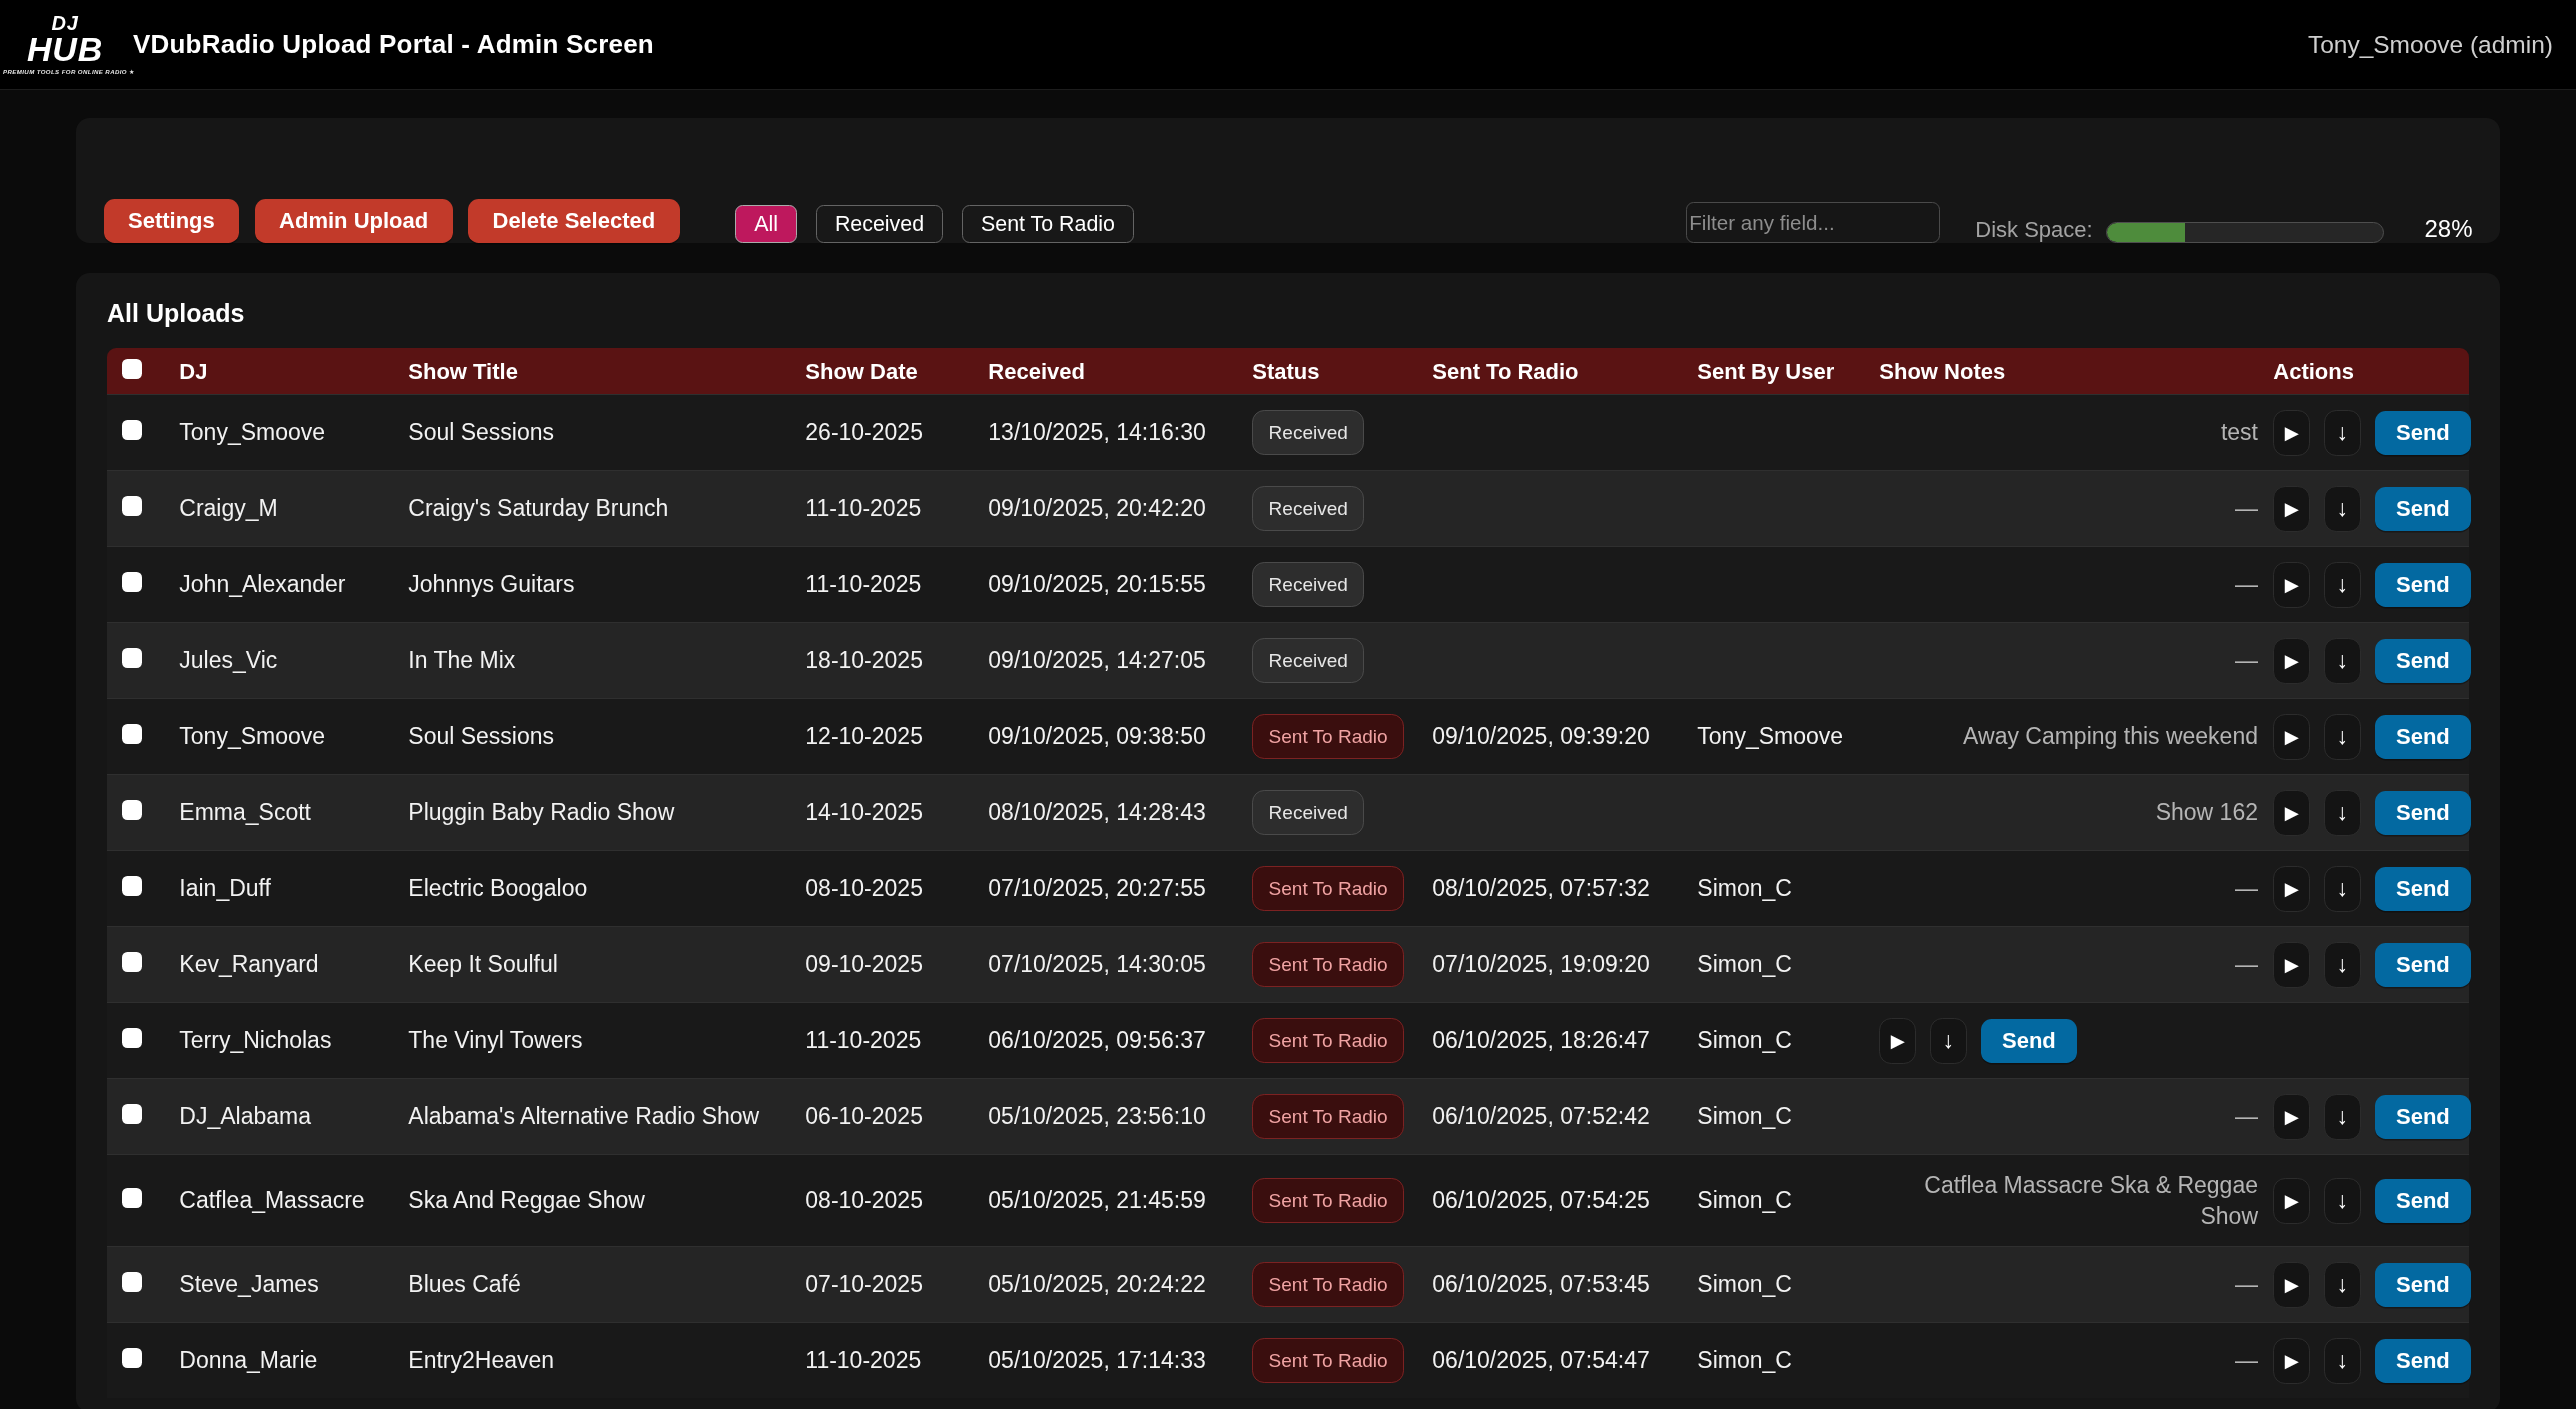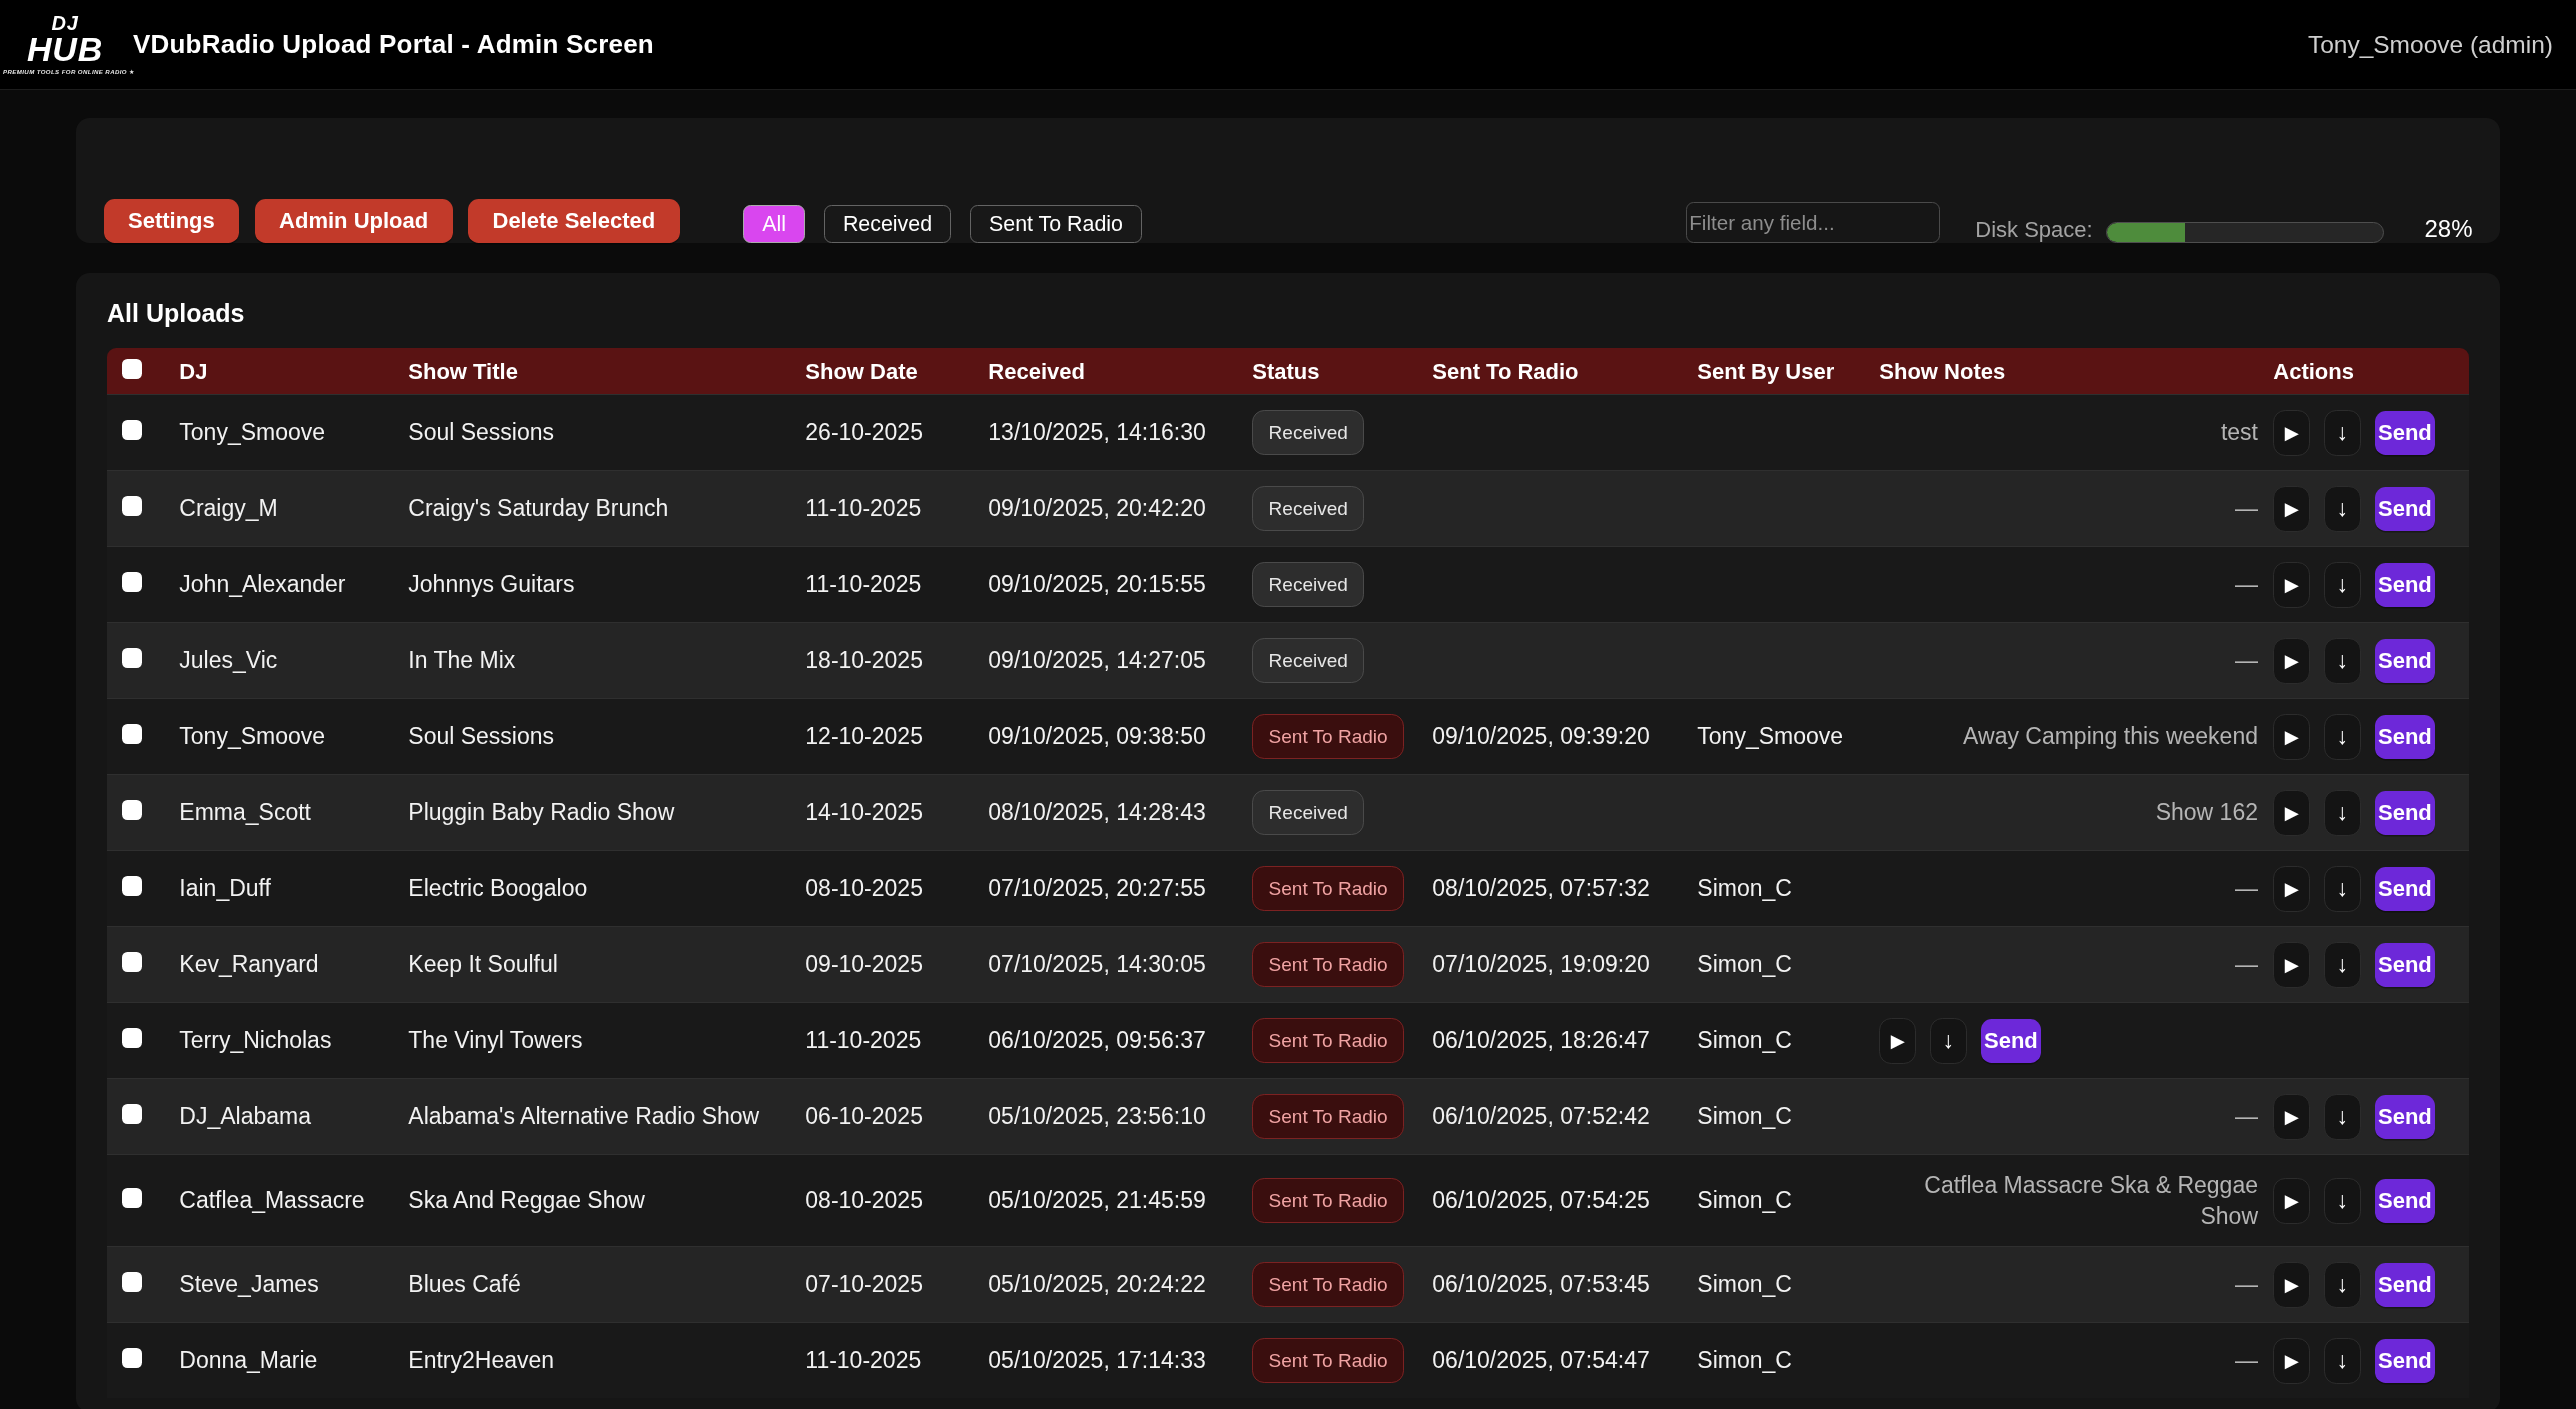--- a/index.html
+++ b/index.html
@@ -22,21 +22,21 @@
   
   .card { background:#161616; border-radius:13.8px; margin:0 76px; }
   .toolbar { margin-top:28px; height:125px; display:flex; align-items:flex-end;
              padding:0 27.5px; }
   .btn-red { background:#c23a2a; color:#fff; font-weight:bold; font-size:22px;
              border:none; border-radius:10.7px; height:44px; padding:0 24.5px;
              margin-right:15.3px; cursor:pointer; box-shadow:0 1.5px 0 rgba(0,0,0,.35); }
   .tabs { display:flex; margin-left:40px; }
   .tab { height:38px; padding:0 18.3px; font-size:21.4px; color:#fff; background:#181818;
          border:1.5px solid #646464; border-radius:7.6px; margin-right:18.3px; cursor:pointer; }
-  .tab.active { background:#d946ef; border-color:#ababab;margin-left:8px; }
+  .tab.active { background:#be185d; border-color:#ababab; }
   .filter-input { width:254px; height:41px; background:transparent; border:1.5px solid #4a4a4a;
                   border-radius:7.6px; color:#eab308; font-size:20.6px; padding:0 2px; outline:none; }
   .filter-input::placeholder { color:#8d8d8d; }
   .disk-label { color:#a3a3a3; font-size:22px; margin:0 13.8px 0 35px; white-space:nowrap; }
   .disk-track { width:278px; height:21.4px; border:1.5px solid #4e4e4e; background:#262626;
                 border-radius:10.7px; overflow:hidden; }
   .disk-fill { height:100%; background:#4e8c3c; border-radius:9.2px 0 0 9.2px; }
   .disk-pct { color:#fff; font-size:24px; margin-left:40px; }
 
   
@@ -61,22 +61,22 @@
            white-space:nowrap; }
   .badge.received { background:#2d2d2d; border:1.5px solid #4a4a4a; color:#e6e6e6; }
   .badge.sent     { background:#3a0e0e; border:1.5px solid #7c2222; color:#f0a3a3; }
 
   .actions { display:flex; align-items:center; gap:13.8px; }
   .icon-btn { width:37px; height:46px; background:#141414; border:0.8px solid #2c2c2c;
               border-radius:12.2px; color:#fff; display:flex; align-items:center;
               justify-content:center; cursor:pointer; }
   .icon-btn .g { font-size:18.3px; }
   .icon-btn .g.dl { font-size:23px; font-weight:bold; }
-  .btn-send { background:#6d28d9; color:#fff; font-weight:bold; font-size:22px;
-              border:none; border-radius:10.7px; width:60px; height:44px; cursor:pointer;
+  .btn-send { background:#0369a1; color:#fff; font-weight:bold; font-size:22px;
+              border:none; border-radius:10.7px; width:96px; height:44px; cursor:pointer;
               box-shadow:0 1.5px 0 rgba(0,0,0,.35); }
 </style>
 </head>
 <body>
 
 <div class="topbar">
   <div class="logo">
     <span class="l1">DJ</span>
     <span class="l2">HUB</span>
     <span class="tag">★ PREMIUM TOOLS FOR ONLINE RADIO ★</span>

